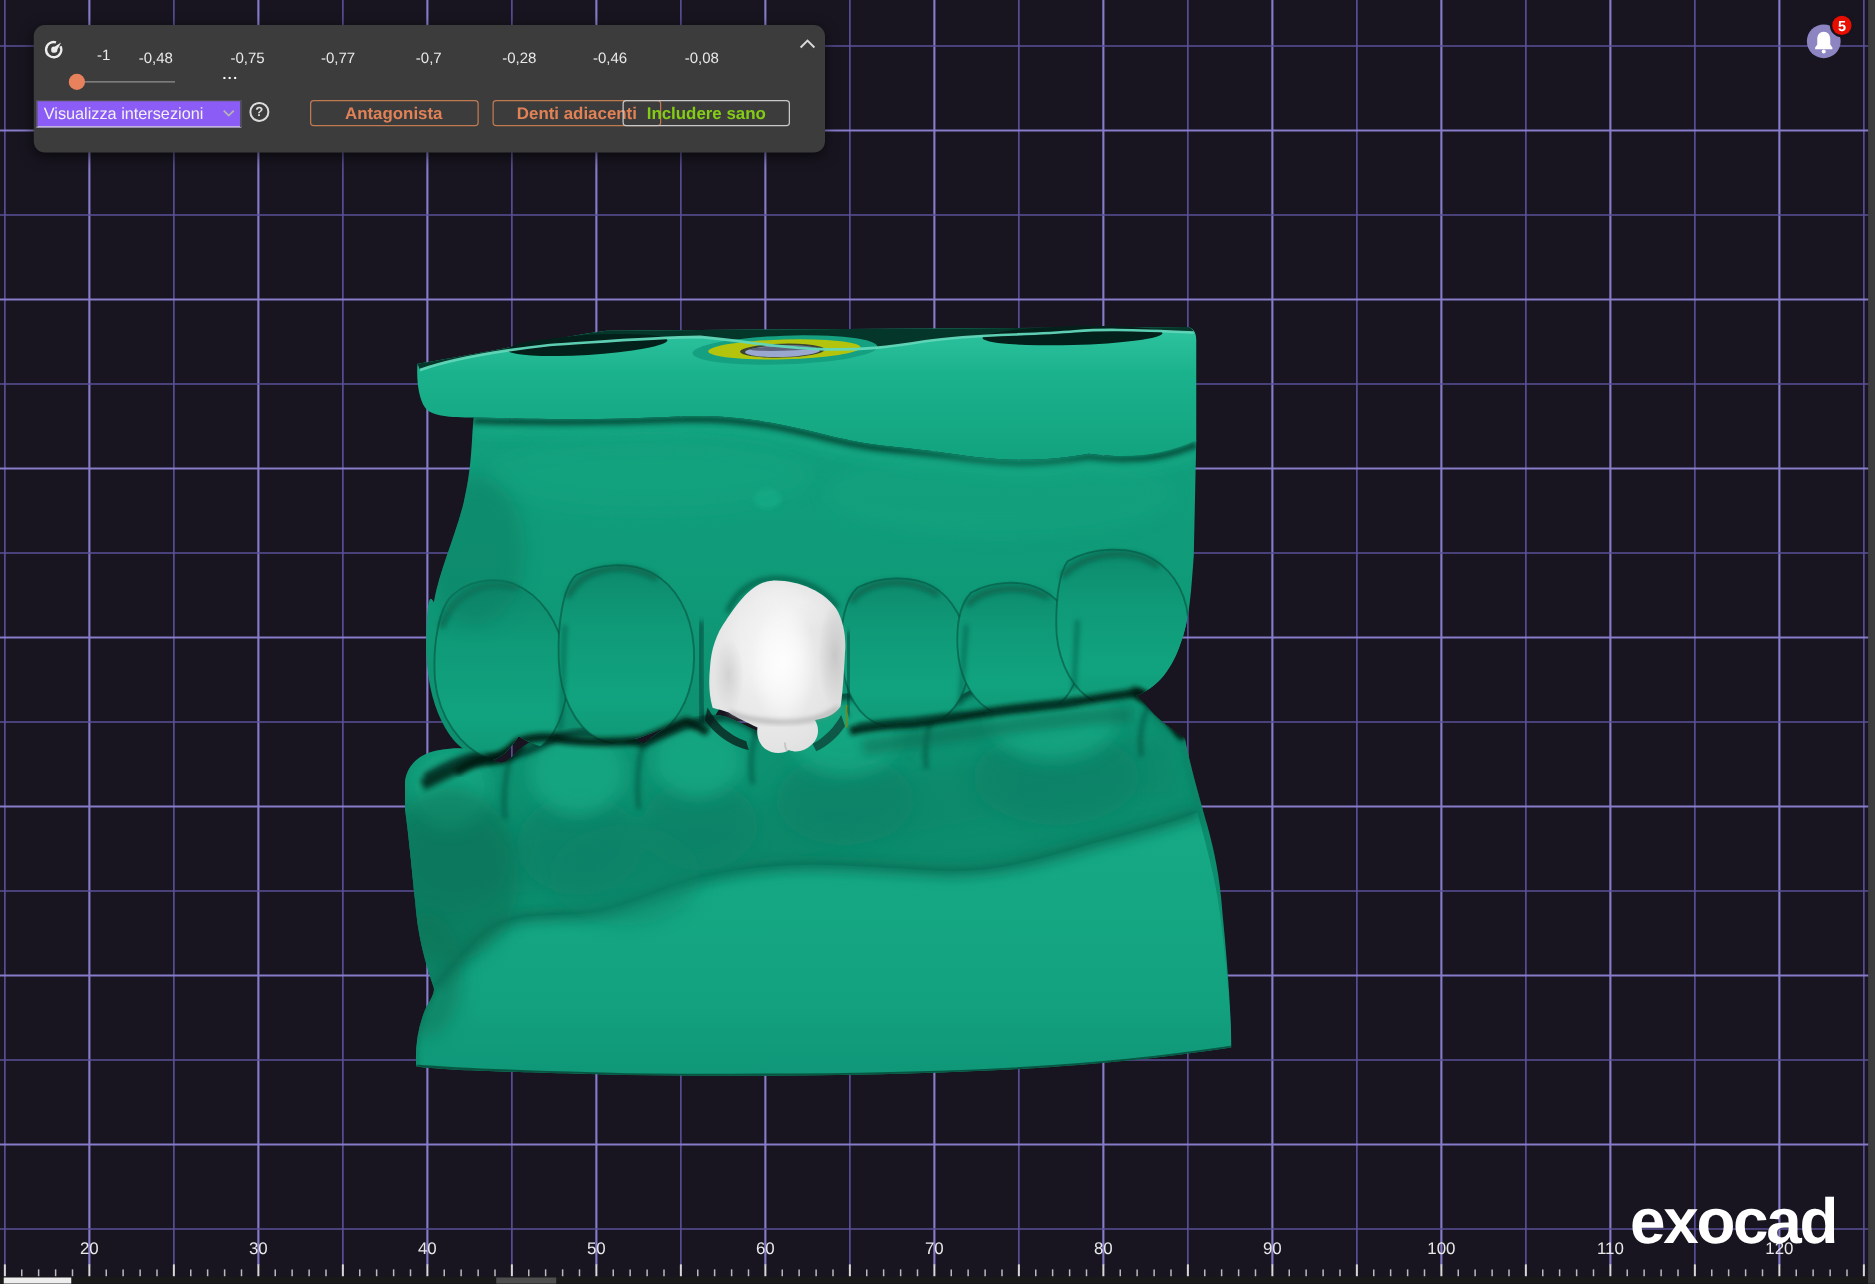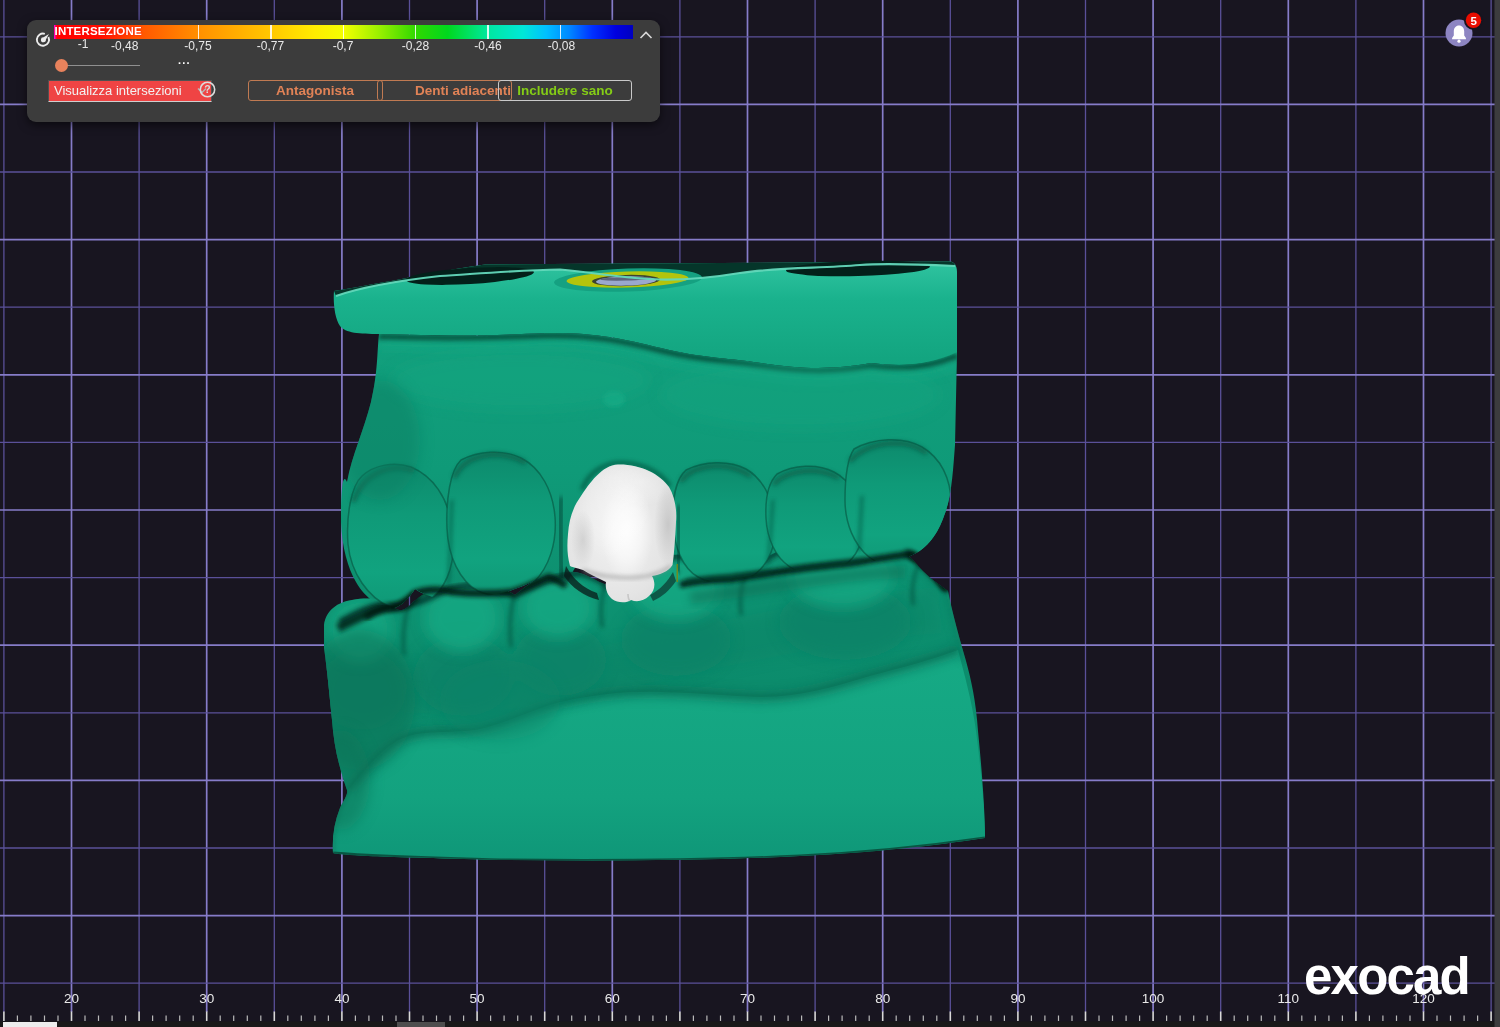--- a/index.html
+++ b/index.html
@@ -14,28 +14,28 @@
           #ffc800 37.5%, #ffec00 45%, #f4ff00 50%, #9cf000 56%, #30d800 62.5%,
           #00d81e 68%, #00e8a0 75%, #00e8d8 81%, #00c0ff 85%, #0088ff 89%,
           #0030ff 93%, #0000e0 97%, #0000c0 100%);}
   .gtick{position:absolute;top:0;width:1.5px;height:14px;background:rgba(255,255,255,.85);z-index:0;}
   #ilabel{position:absolute;left:1px;top:0.5px;font-size:11.5px;font-weight:bold;
           color:#fff;letter-spacing:0.2px;z-index:2;text-shadow:0 0 2px #f00;}
   .glab{position:absolute;top:18.5px;font-size:12px;color:#e9e9e9;transform:translateX(-50%);}
   #strack{position:absolute;left:29px;top:44.6px;width:84px;height:1.6px;background:#909090;}
   #sknob{position:absolute;left:27.5px;top:38.5px;width:13px;height:13px;border-radius:50%;background:#e8825c;}
   #dots{position:absolute;left:151px;top:33.5px;color:#fff;font-size:11px;font-weight:bold;letter-spacing:1.2px;}
-  #dd{position:absolute;left:21px;top:59.5px;width:157px;height:20px;background:#ef4444;
+  #dd{position:absolute;left:2px;top:59.5px;width:157px;height:20px;background:#8b5cf6;
       border:1px solid #515151;border-bottom:1px solid #cfcfcf;color:#f2f2f2;font-size:13px;
       line-height:19px;padding-left:5px;}
   #ddchev{position:absolute;right:4px;top:6px;}
   .btn{position:absolute;top:59.5px;height:19px;border-radius:3px;font-size:13.5px;
        font-weight:bold;text-align:center;line-height:19px;margin-left:26px;}
   #btn1{left:194.5px;width:133px;border:1.5px solid #c07a52;color:#e08256;}
-  #btn2{left:324px;width:133px;border:1.5px solid #c07a52;color:#e08256;text-align:right;}
+  #btn2{left:341px;width:133px;border:1.5px solid #c07a52;color:#e08256;}
   #btn3{left:445px;width:132px;border:1.5px solid #c9c9c9;color:#84cc16;}
   #help{position:absolute;left:171.5px;top:61px;}
   #gauge{position:absolute;left:6px;top:10px;}
   #colchev{position:absolute;left:612px;top:11px;}
 </style>
 </head>
 <body>
 <svg id="scene" width="1500" height="1027" viewBox="0 0 1500 1027">
 
   <g id="grid">
@@ -492,29 +492,20 @@
     <circle cx="1473.5" cy="20.3" r="7.7" fill="#e90d00"></circle>
     <text x="1473.7" y="24.5" font-size="11.5" font-weight="bold" fill="#ffffff" text-anchor="middle" font-family="Liberation Sans, sans-serif">5</text>
   </g>
 </svg>
 
 <div id="panel">
   <svg id="gauge" width="20" height="20" viewBox="0 0 20 20">
     <path d="M15.4,7.0 A6.1,6.1 0 1 1 11.8,3.9" fill="none" stroke="#ececec" stroke-width="1.9"></path>
     <path d="M15.9,3.9 L10.6,7.3 a2.5,2.5 0 1 0 2.3,2.3 z" fill="#ececec"></path>
   </svg>
-  <div id="gbar">
-    <div id="ilabel">INTERSEZIONE</div>
-      <div class="gtick" style="left:144.1px"></div>
-      <div class="gtick" style="left:216.5px"></div>
-      <div class="gtick" style="left:289.0px"></div>
-      <div class="gtick" style="left:361.4px"></div>
-      <div class="gtick" style="left:433.8px"></div>
-      <div class="gtick" style="left:506.3px"></div>
-  </div>
   <div id="strack"></div>
     <div id="sknob"></div>
   <div id="dots">...</div>
   <div id="dd">Visualizza intersezioni
     <svg id="ddchev" width="10" height="7" viewBox="0 0 10 7">
         <polyline points="1,1.5 5,5.5 9,1.5" fill="none" stroke="#b5b5b5" stroke-width="1.4"></polyline>
       </svg>
   </div>
   <svg id="help" width="17" height="17" viewBox="0 0 17 17">
     <circle cx="8.5" cy="8.5" r="7.2" fill="none" stroke="#dcdcdc" stroke-width="1.6"></circle>

